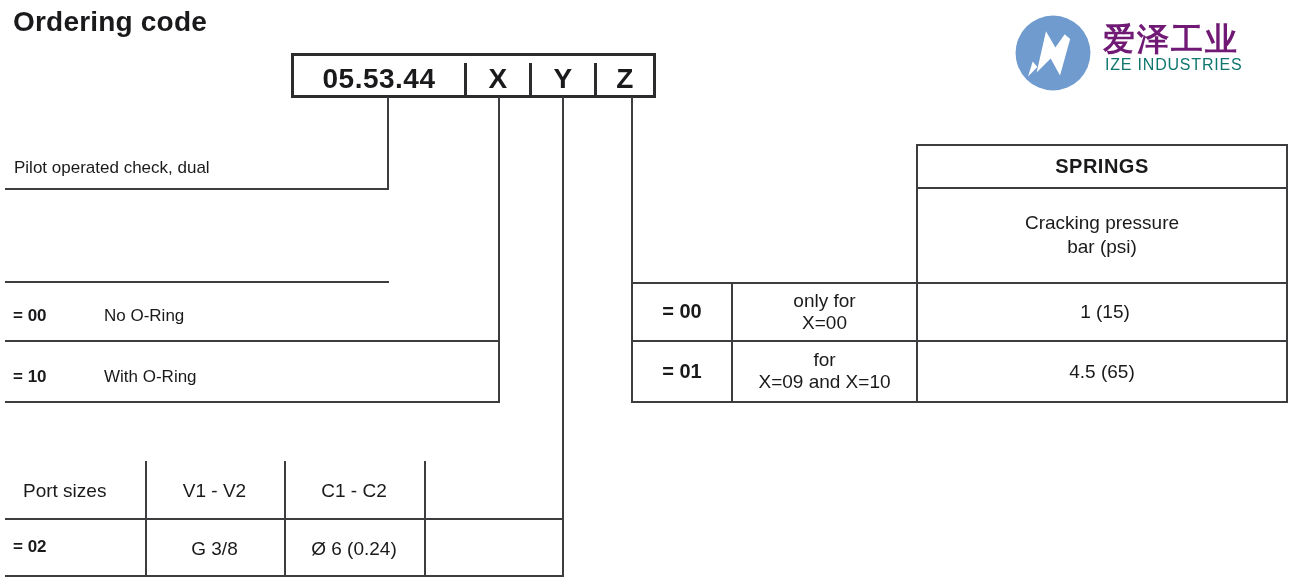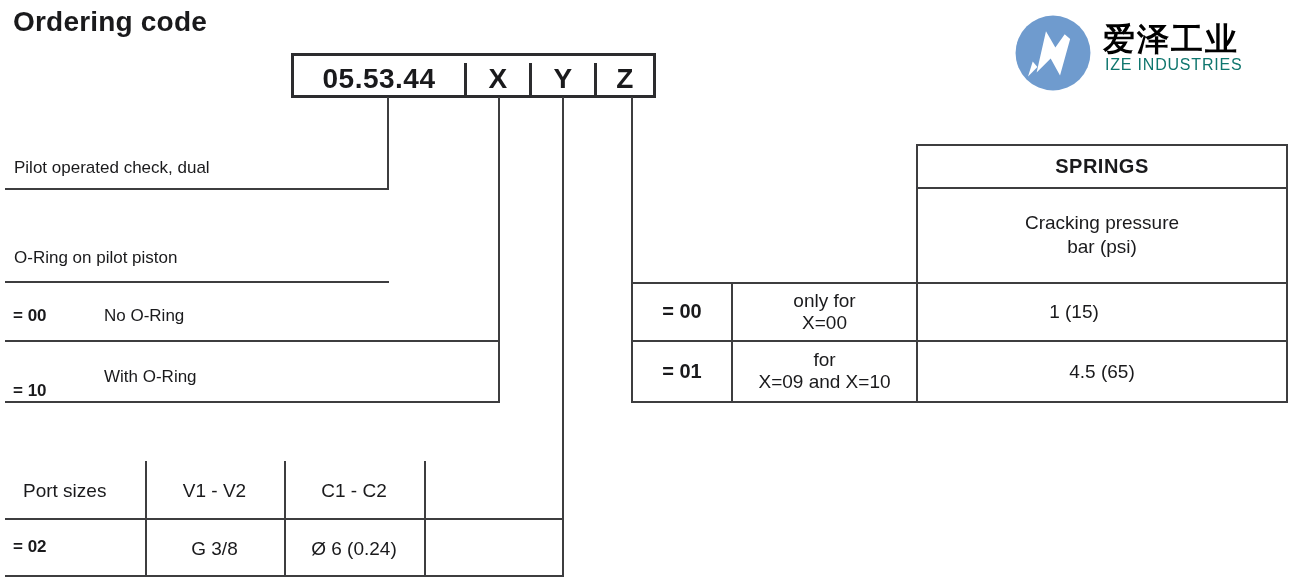--- a/index.html
+++ b/index.html
@@ -19,21 +19,21 @@
     border:3px solid #2c2c2e;display:flex;align-items:flex-end;
   }
   .codecell{
     display:flex;align-items:center;justify-content:center;
     font-size:28px;font-weight:bold;letter-spacing:0.5px;
   }
   .codecell + .codecell{border-left:3px solid #2c2c2e;}
   .cell-base{width:170px;}
   .cell-x,.cell-y{width:62px;}
   .cell-z{flex:1;}
-  .logo-cn{position:absolute;left:1103px;top:18px;font-size:32px;font-weight:bold;color:#000000;letter-spacing:2px;}
+  .logo-cn{position:absolute;left:1103px;top:18px;font-size:32px;font-weight:bold;color:#701a75;letter-spacing:2px;}
   .logo-en{position:absolute;left:1105px;top:56px;font-size:16px;color:#0f766e;letter-spacing:0.8px;}
 </style>
 </head>
 <body>
 
 <div class="canvas">
 
   <div class="title">Ordering code</div>
 
   <svg style="position:absolute;left:1014px;top:14px;" width="78" height="78" viewBox="0 0 100 100" aria-hidden="true">
@@ -52,28 +52,27 @@
   </div>
 
   <div class="vl" style="left:387px;top:97px;height:93px;"></div>
   <div class="vl" style="left:498px;top:97px;height:306px;"></div>
   <div class="vl" style="left:562px;top:97px;height:480px;"></div>
   <div class="vl" style="left:631px;top:97px;height:306px;"></div>
 
   <div class="t" style="left:14px;top:158px;">Pilot operated check, dual</div>
   <div class="hl" style="left:5px;top:188px;width:384px;"></div>
 
-  <div class="t" style="left:14px;top:248px;">O-Ring on pilot piston</div>
   <div class="hl" style="left:5px;top:281px;width:384px;"></div>
 
   <div class="t b" style="left:13px;top:306px;">= 00</div>
   <div class="t" style="left:104px;top:306px;">No O-Ring</div>
   <div class="hl" style="left:5px;top:340px;width:495px;"></div>
 
-  <div class="t b" style="left:13px;top:381px;text-align:center;">= 10</div>
+  <div class="t b" style="left:13px;top:367px;text-align:center;">= 10</div>
   <div class="t" style="left:104px;top:367px;">With O-Ring</div>
   <div class="hl" style="left:5px;top:401px;width:495px;"></div>
 
   <div class="vl" style="left:145px;top:461px;height:116px;"></div>
   <div class="vl" style="left:284px;top:461px;height:116px;"></div>
   <div class="vl" style="left:424px;top:461px;height:116px;"></div>
   <div class="hl" style="left:5px;top:518px;width:558px;"></div>
   <div class="hl" style="left:5px;top:575px;width:558px;"></div>
 
   <div class="t small" style="left:14px;top:480px;margin-left:9px;">Port sizes</div>
@@ -95,20 +94,20 @@
   <div class="vl" style="left:1286px;top:144px;height:259px;"></div>
   <div class="vl" style="left:731px;top:282px;height:121px;"></div>
 
   <div class="t b tc" style="left:917px;top:155px;width:370px;font-size:20px;letter-spacing:0.5px;">SPRINGS</div>
   <div class="t small tc" style="left:917px;top:211px;width:370px;line-height:24px;">Cracking pressure
 bar (psi)</div>
 
   <div class="t b tc" style="left:632px;top:300px;width:100px;font-size:20px;">= 00</div>
   <div class="t small tc" style="left:733px;top:290px;width:183px;line-height:22px;">only for
 X=00</div>
-  <div class="t small tc" style="left:917px;top:301px;width:314px;">1 (15)</div>
+  <div class="t small tc" style="left:948px;top:301px;width:314px;">1 (15)</div>
 
   <div class="t b tc" style="left:632px;top:360px;width:100px;font-size:20px;">= 01</div>
   <div class="t small tc" style="left:733px;top:349px;width:183px;line-height:22px;">for
 X=09 and X=10</div>
   <div class="t small tc" style="left:917px;top:361px;width:370px;">4.5 (65)</div>
 
 </div>
 
 </body></html>

